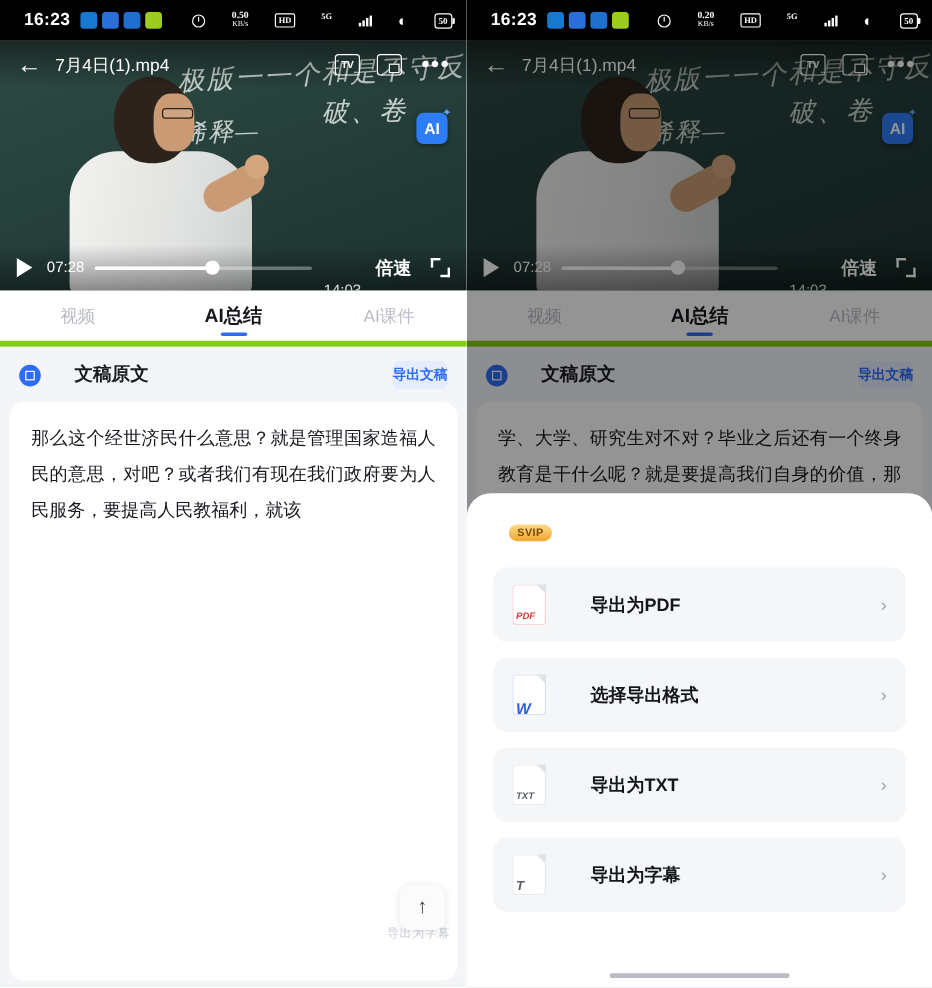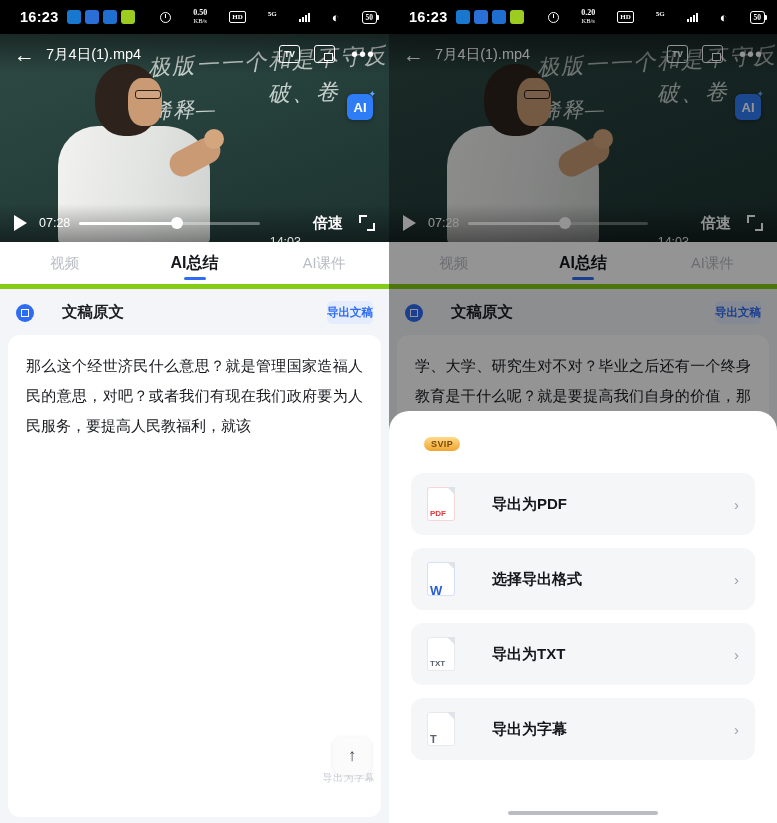--- a/index.html
+++ b/index.html
@@ -258,21 +258,21 @@
     position: relative; margin-right: 14px; flex: none;
     box-shadow: 0 0 0 1px #e7e9ed inset;
     display:flex; align-items:flex-end; justify-content:flex-start;
   }
   .file-ico::after {
     content:""; position:absolute; right:0; top:0;
     border-width: 0 8px 8px 0; border-style: solid;
     border-color: transparent #dfe2e7 transparent transparent;
   }
   .file-tag {
-    font-size: 8px; font-weight: 700; padding: 0 0 3px 3px; line-height: 9px;
+    font-size: 8px; font-weight: 700; padding: 0 0 3px 3px; line-height: 9px; font-style: italic;
   }
   .file-ico.pdf .file-tag { color: #e2373c; }
   .file-ico.pdf { box-shadow: 0 0 0 1px #f7d6d7 inset; }
   .file-ico.word .file-tag { color: #2a5fd6; font-size: 13px; padding-bottom:1px; }
   .file-ico.word { box-shadow: 0 0 0 1px #d5e0f8 inset; }
   .file-ico.txt .file-tag { color: #5b616d; }
   .file-ico.sub .file-tag { color: #5b616d; font-size: 11px; padding-bottom: 2px; }
   .opt-label { font-size: 15px; font-weight: 700; color: #14161b; margin-left: 23px; }
   .chev { margin-left: auto; color: #9aa0ab; font-size: 15px; }
   .home-bar {

